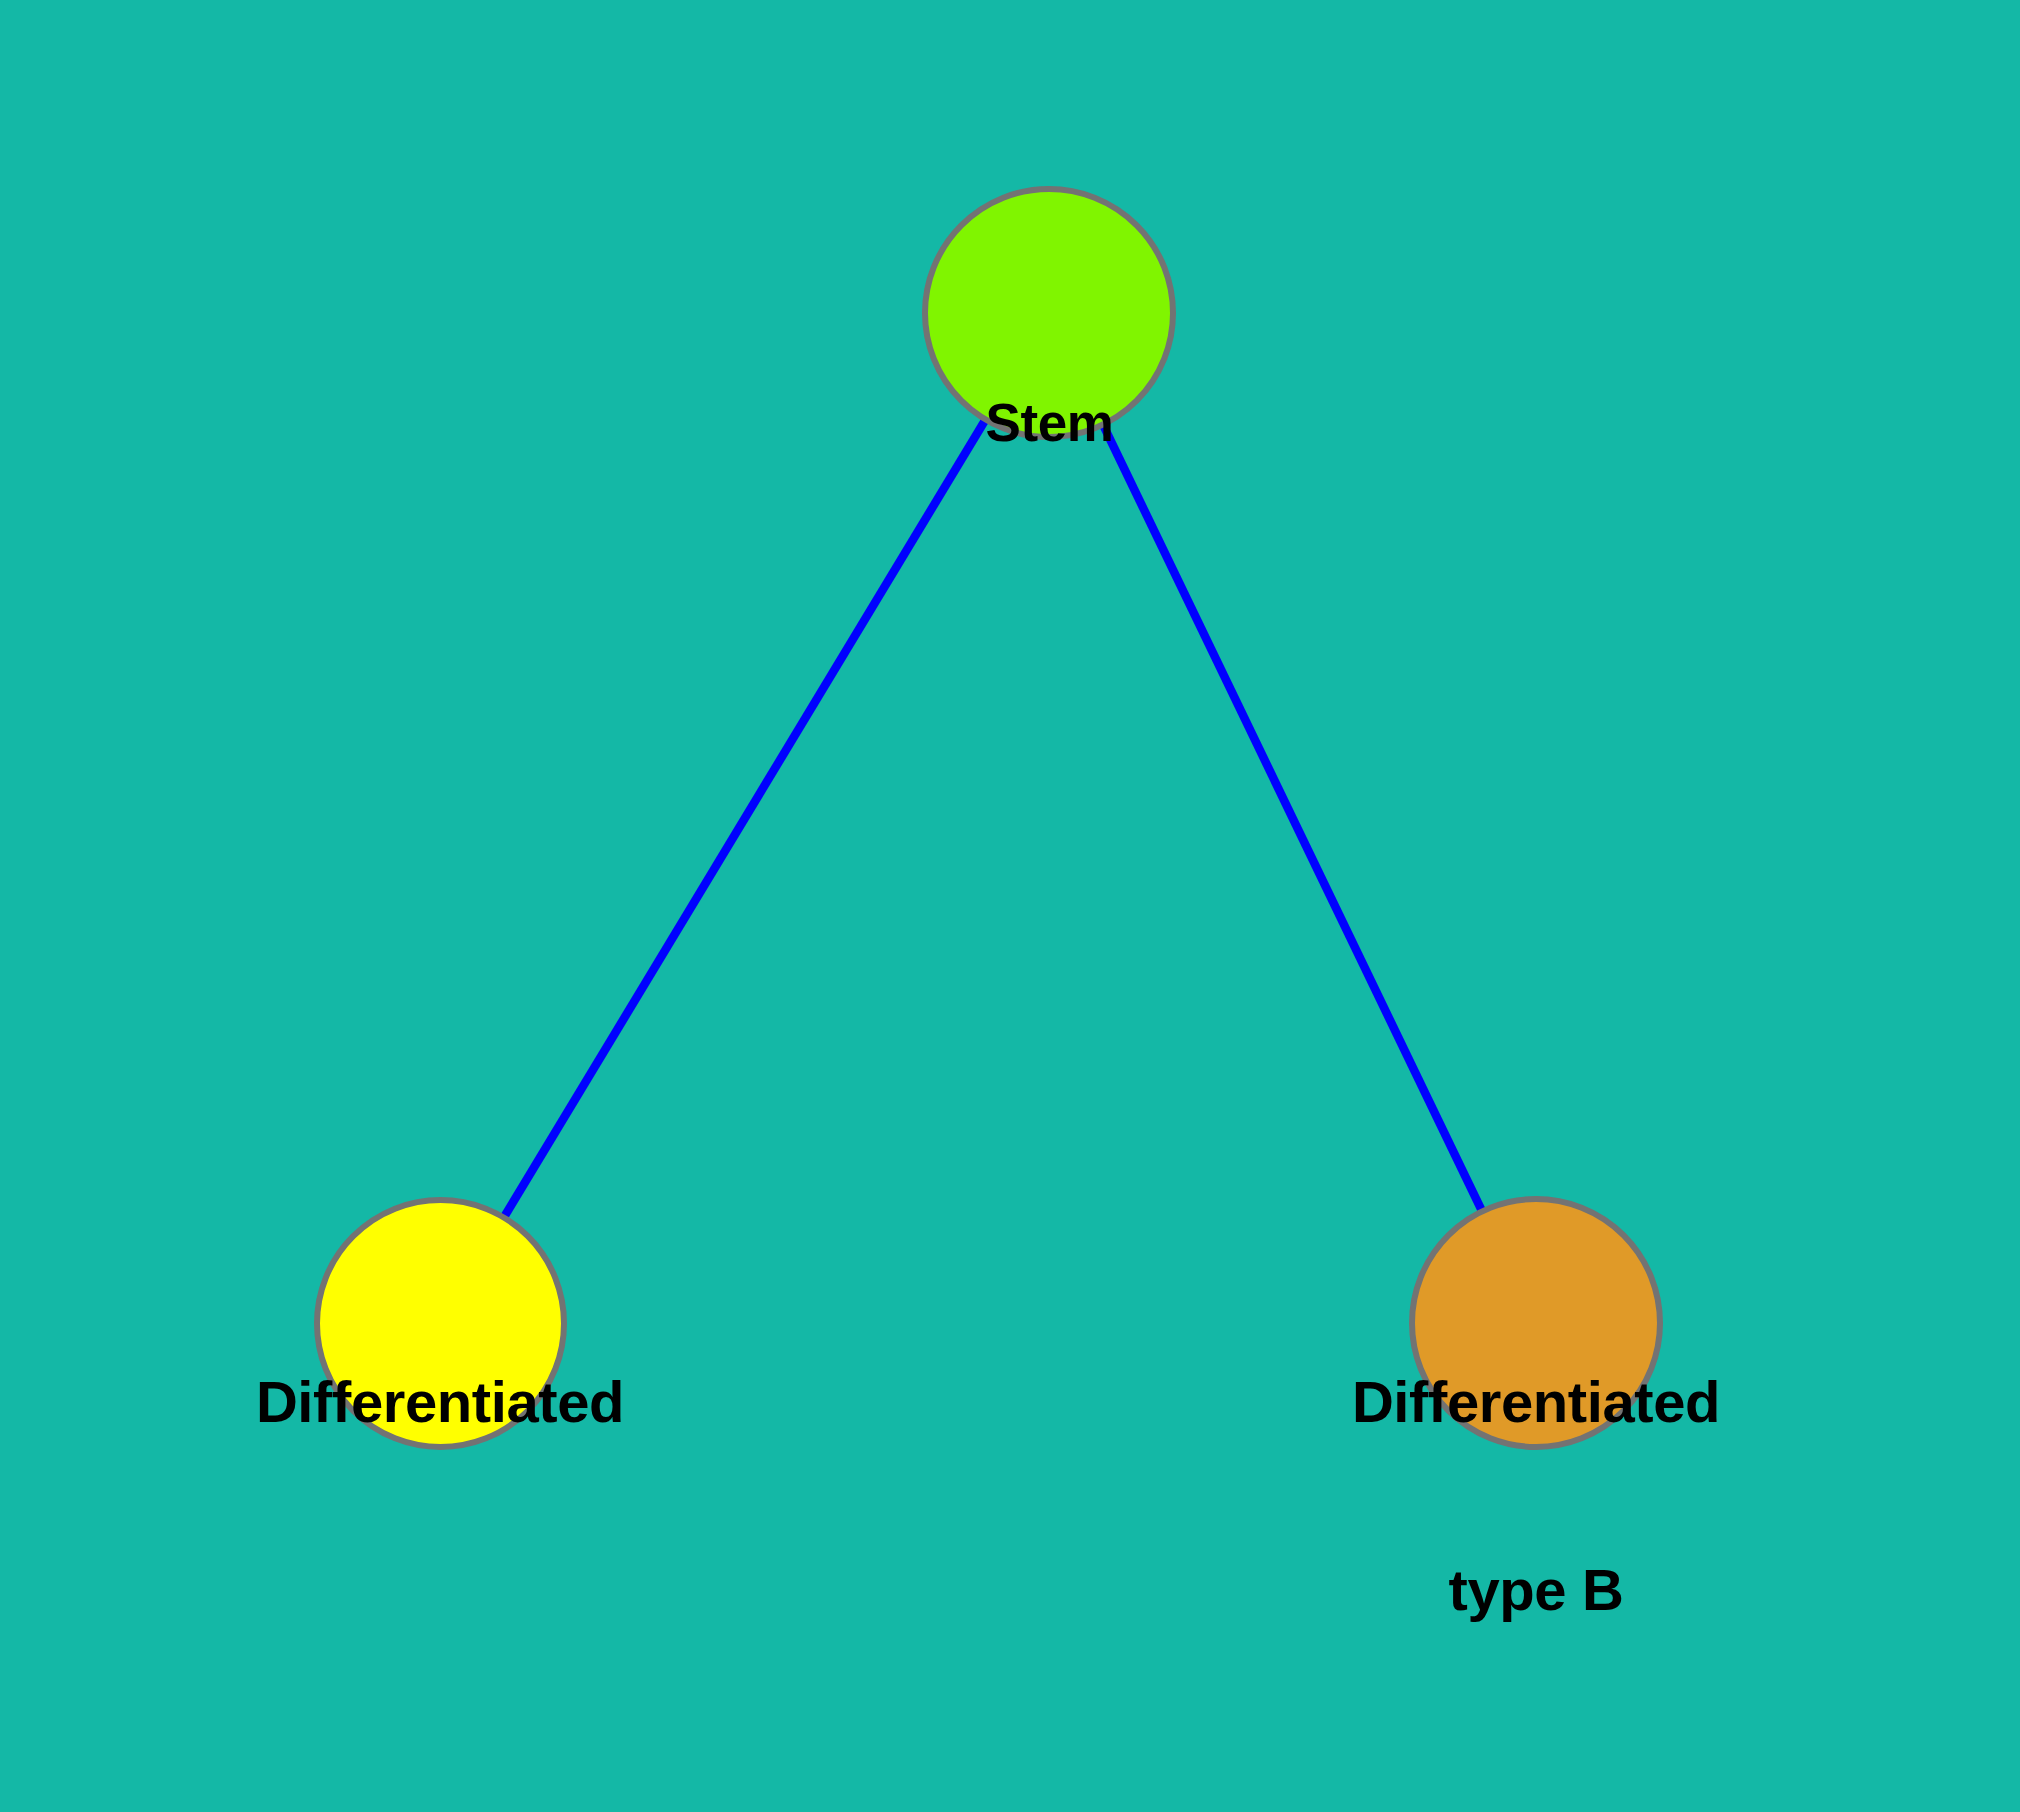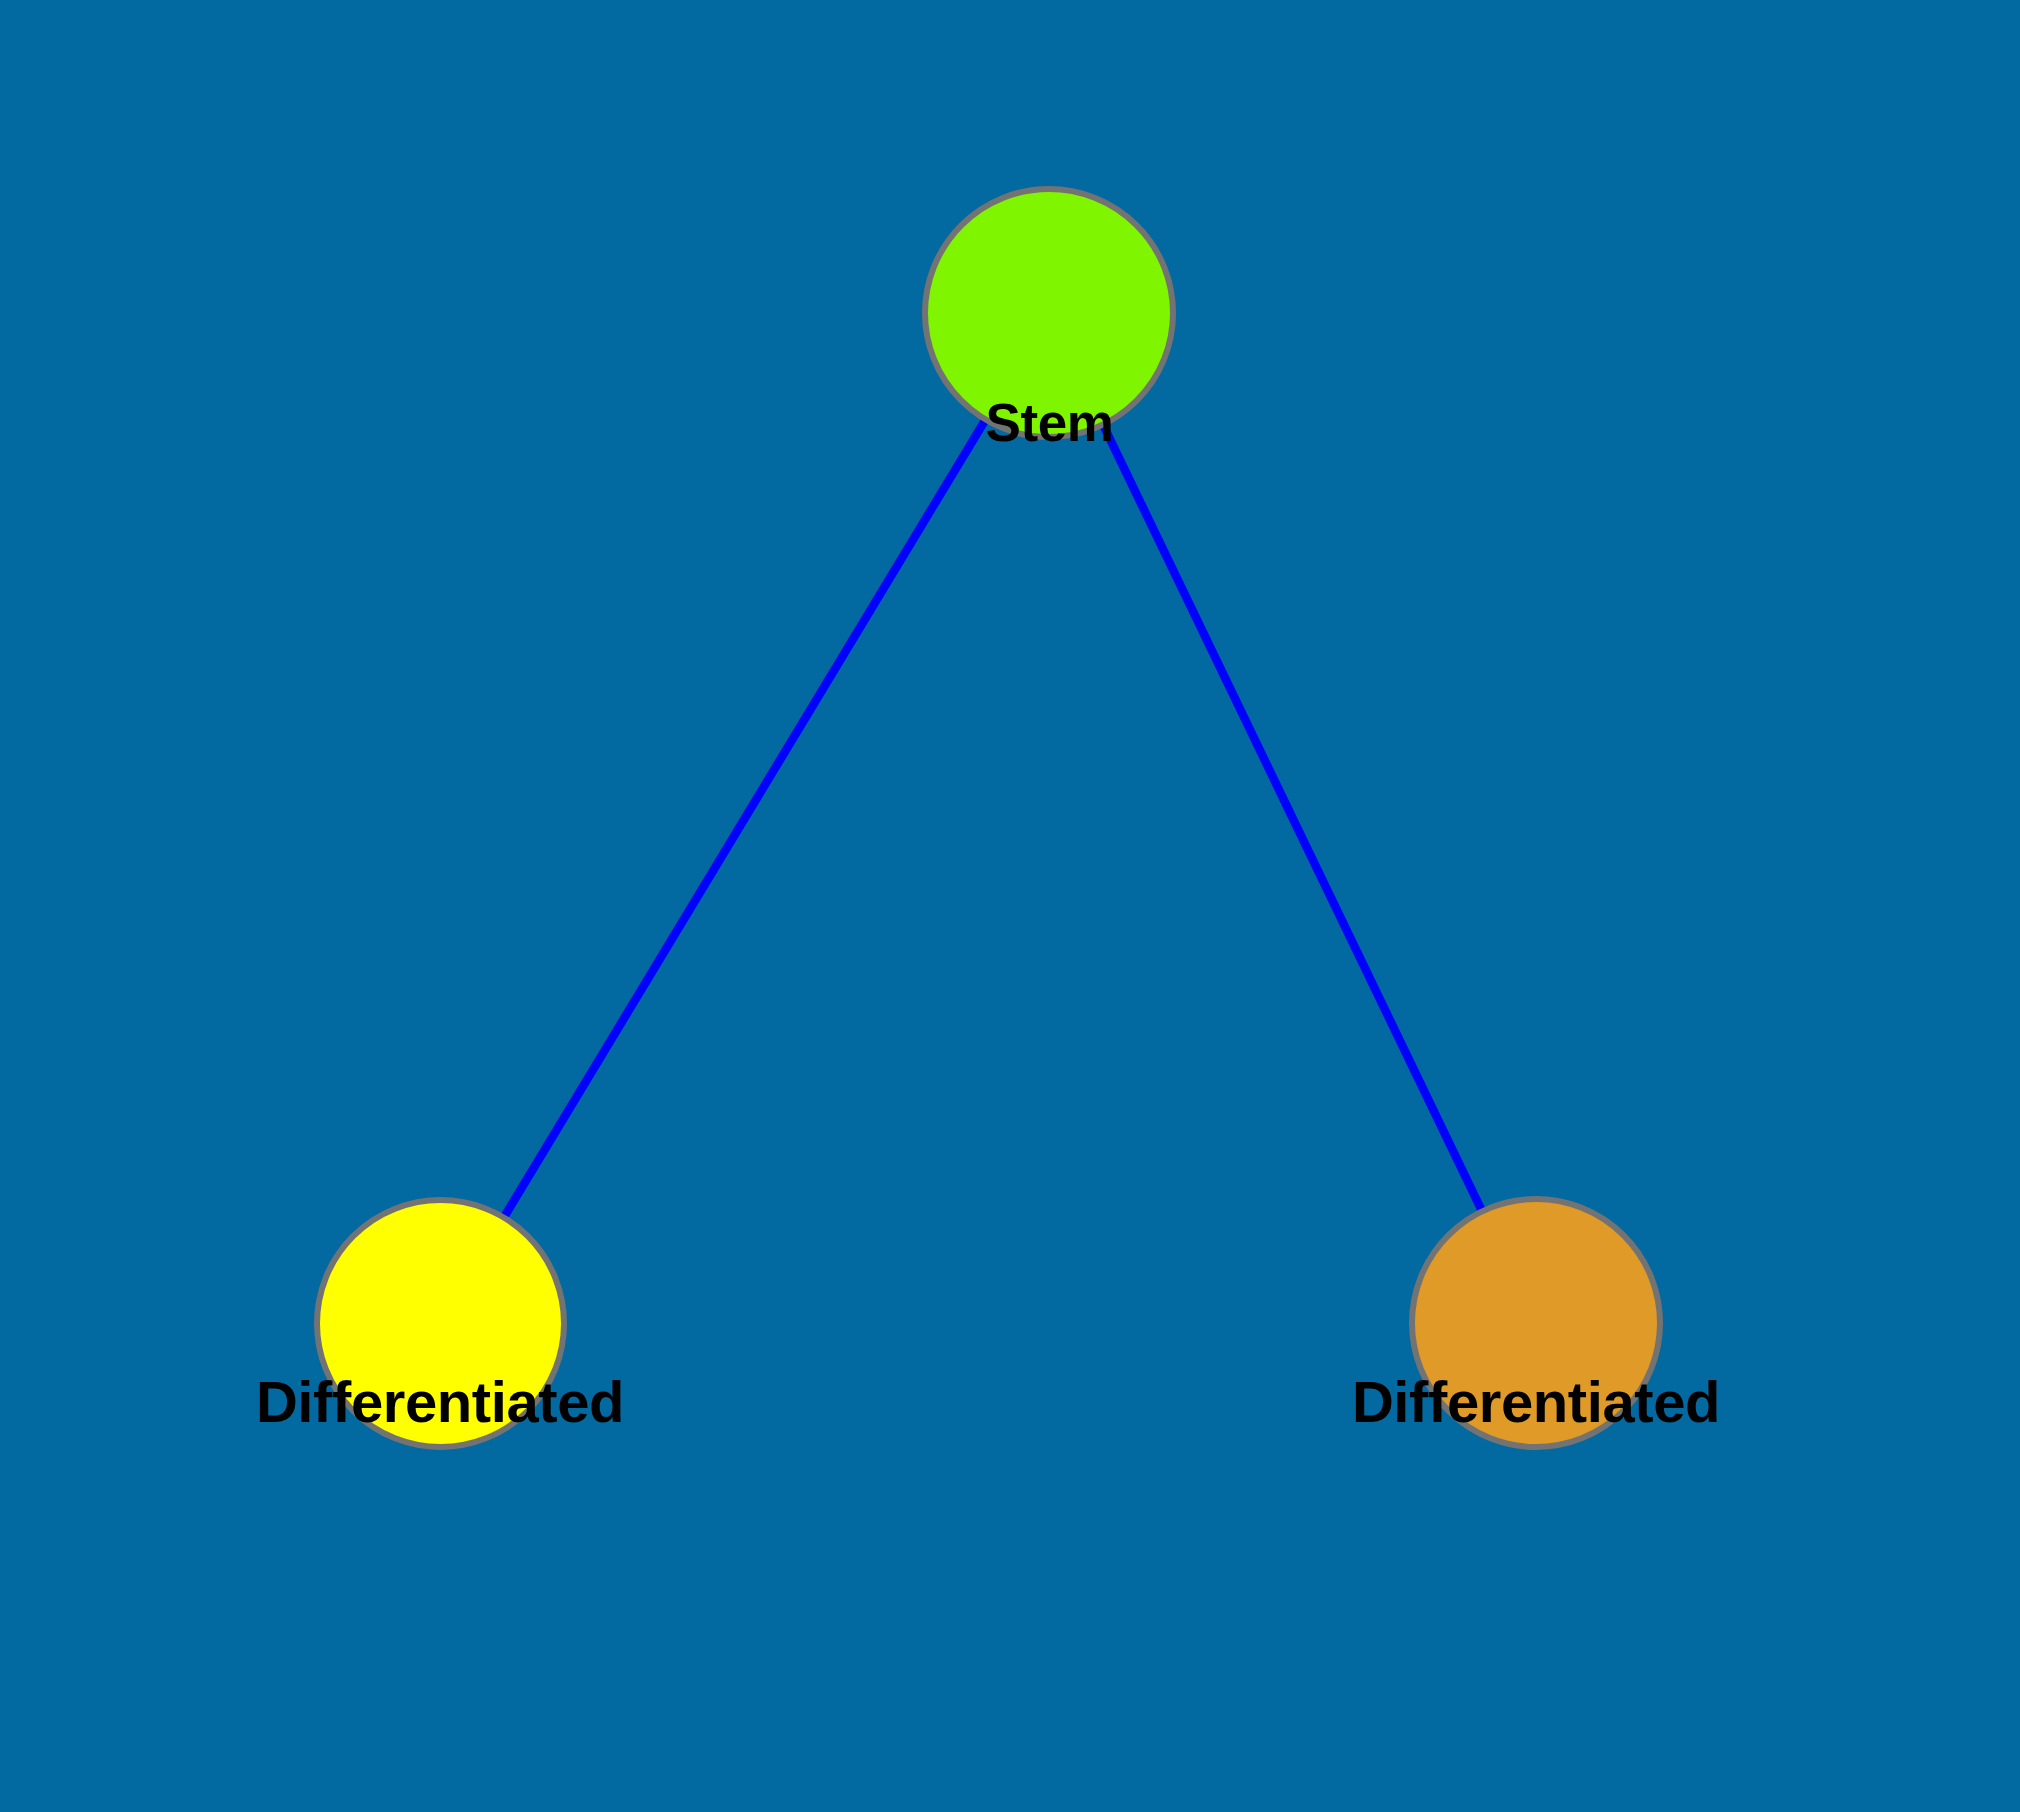--- a/index.html
+++ b/index.html
@@ -92,21 +92,21 @@
     width: 678px;
     font-size: 58px;
   }
   .label-line {
     display: block;
   }
 </style>
 </head>
 <body style="background: rgb(204, 204, 251);">
 
-<div id="graph-canvas" style="width: 2021px; height: 1812px; background: #0369a1;">
+<div id="graph-canvas" style="width: 2021px; height: 1812px; background: #14b8a6;">
 
   <svg id="edge-layer" viewBox="0 0 2384 2138" width="2021" height="1812" xmlns="http://www.w3.org/2000/svg">
     <line x1="1238" y1="370" x2="519" y2="1561" stroke="#0000ff" stroke-width="10" stroke-linecap="butt"></line>
     <line x1="1238" y1="370" x2="1812" y2="1561" stroke="#0000ff" stroke-width="10" stroke-linecap="butt"></line>
   </svg>
 
   <div id="node-layer">
 
     <div class="graph-node" id="node-stem" style="left: 922px; top: 186px; width: 254px; height: 254px; background: rgb(128, 245, 0); border-color: rgb(115, 115, 115);"></div>
 
@@ -117,17 +117,18 @@
     <div class="node-label" id="label-stem" style="color: rgb(0, 0, 0);">
       <span class="label-line">Stem</span>
     </div>
 
     <div class="node-label" id="label-diff-a" style="color: rgb(0, 0, 0);">
       <span class="label-line">Differentiated</span>
     </div>
 
     <div class="node-label" id="label-diff-b" style="color: rgb(0, 0, 0);">
       <span class="label-line">Differentiated</span>
+      <span class="label-line">type B</span>
     </div>
 
   </div>
 </div>
 
 
 </body></html>

